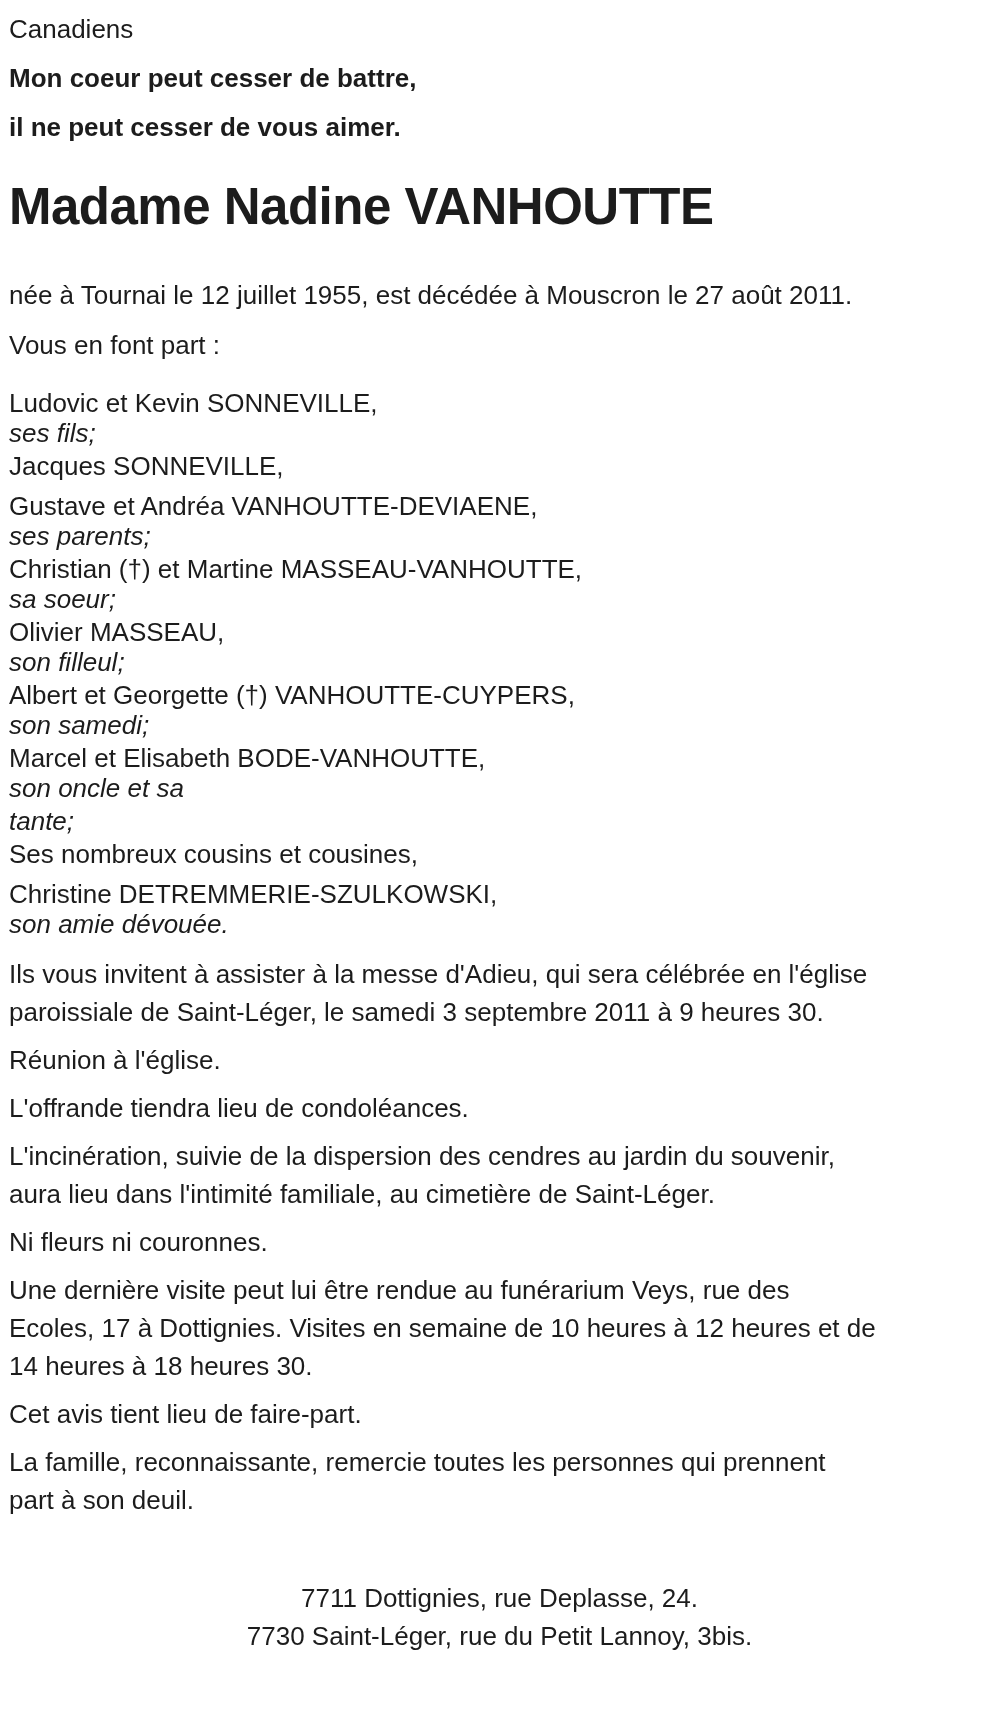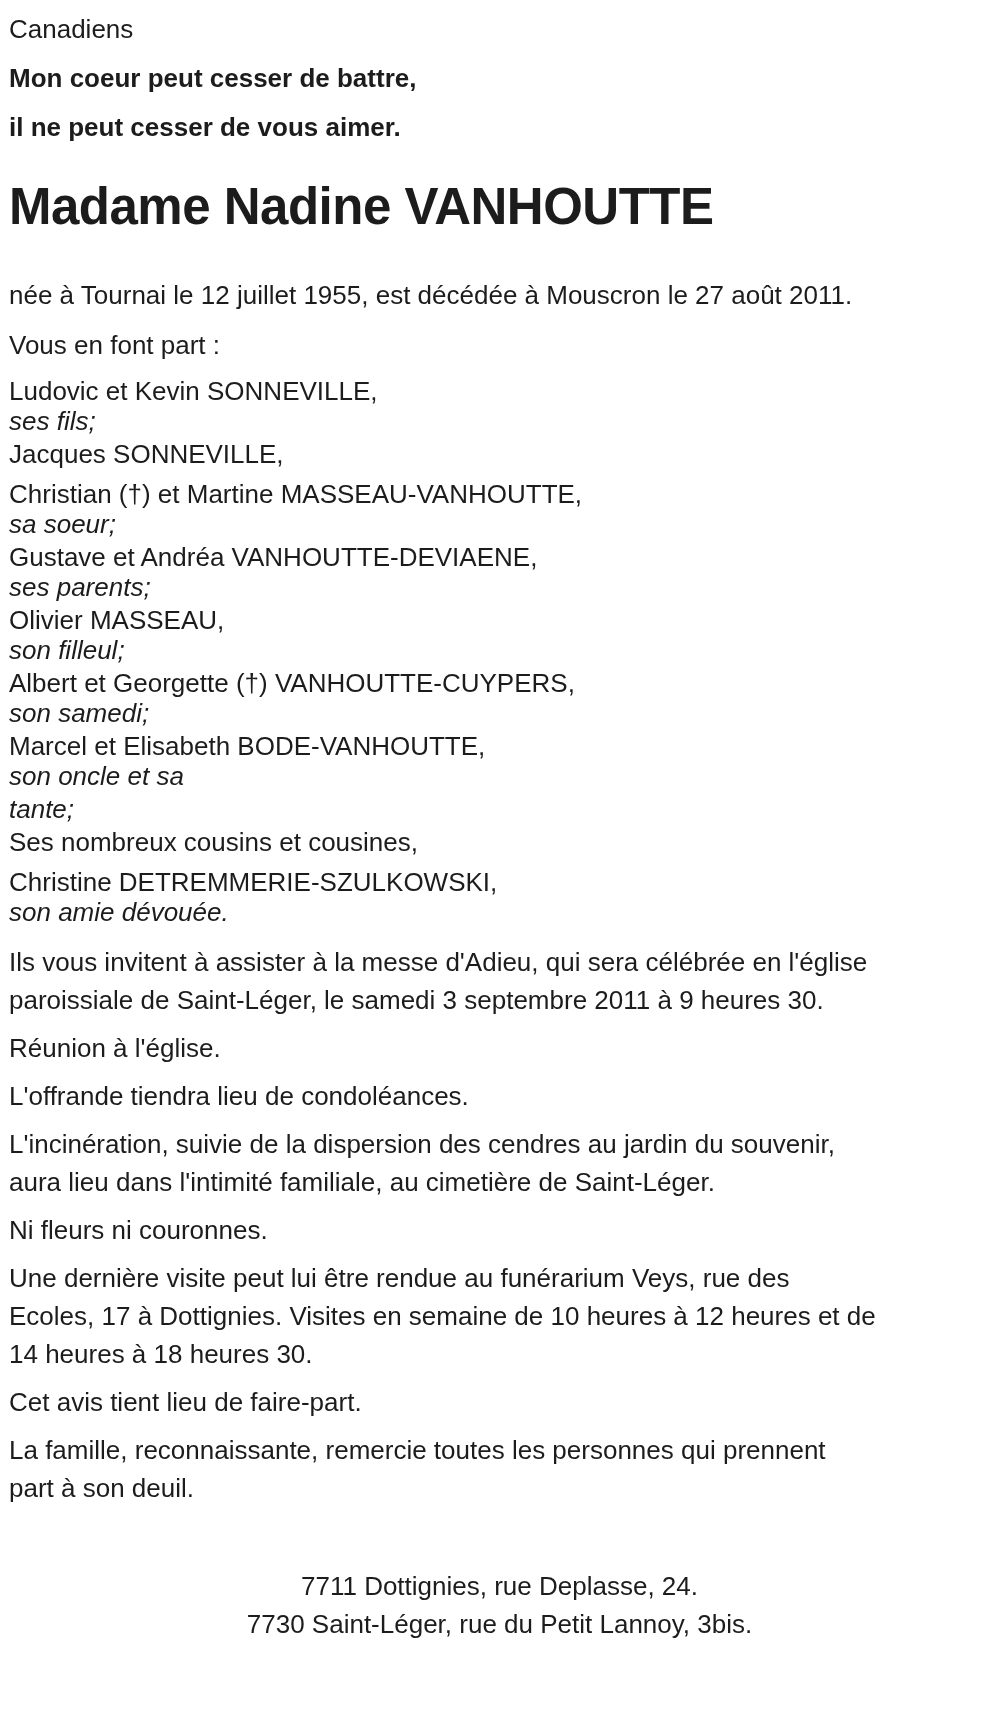--- a/index.html
+++ b/index.html
@@ -40,21 +40,21 @@
   }
   .life-dates {
     margin-top: 45px;
     line-height: 34px;
   }
   .intro {
     margin-top: 16px;
     line-height: 34px;
   }
   .family {
-    margin-top: 14px;
+    margin-top: 26px;
   }
   .fam-name {
     line-height: 30px;
   }
   .fam-rel {
     line-height: 30px;
     margin-bottom: 3px;
     font-style: italic;
     text-align: left;
   }
@@ -98,27 +98,27 @@
     <div class="fam-row">
       <div class="fam-name line">Ludovic et Kevin SONNEVILLE,</div>
       <div class="fam-rel">ses fils;</div>
     </div>
 
     <div class="fam-row no-rel">
       <div class="fam-name line">Jacques SONNEVILLE,</div>
     </div>
 
     <div class="fam-row">
-      <div class="fam-name line">Christian (†) et Martine MASSEAU-VANHOUTTE,</div>
-      <div class="fam-rel">sa soeur;</div>
+      <div class="fam-name line">Gustave et Andréa VANHOUTTE-DEVIAENE,</div>
+      <div class="fam-rel">ses parents;</div>
     </div>
 
     <div class="fam-row">
-      <div class="fam-name line">Gustave et Andréa VANHOUTTE-DEVIAENE,</div>
-      <div class="fam-rel">ses parents;</div>
+      <div class="fam-name line">Christian (†) et Martine MASSEAU-VANHOUTTE,</div>
+      <div class="fam-rel">sa soeur;</div>
     </div>
 
     <div class="fam-row">
       <div class="fam-name line">Olivier MASSEAU,</div>
       <div class="fam-rel">son filleul;</div>
     </div>
 
     <div class="fam-row">
       <div class="fam-name line">Albert et Georgette (†) VANHOUTTE-CUYPERS,</div>
       <div class="fam-rel">son samedi;</div>

